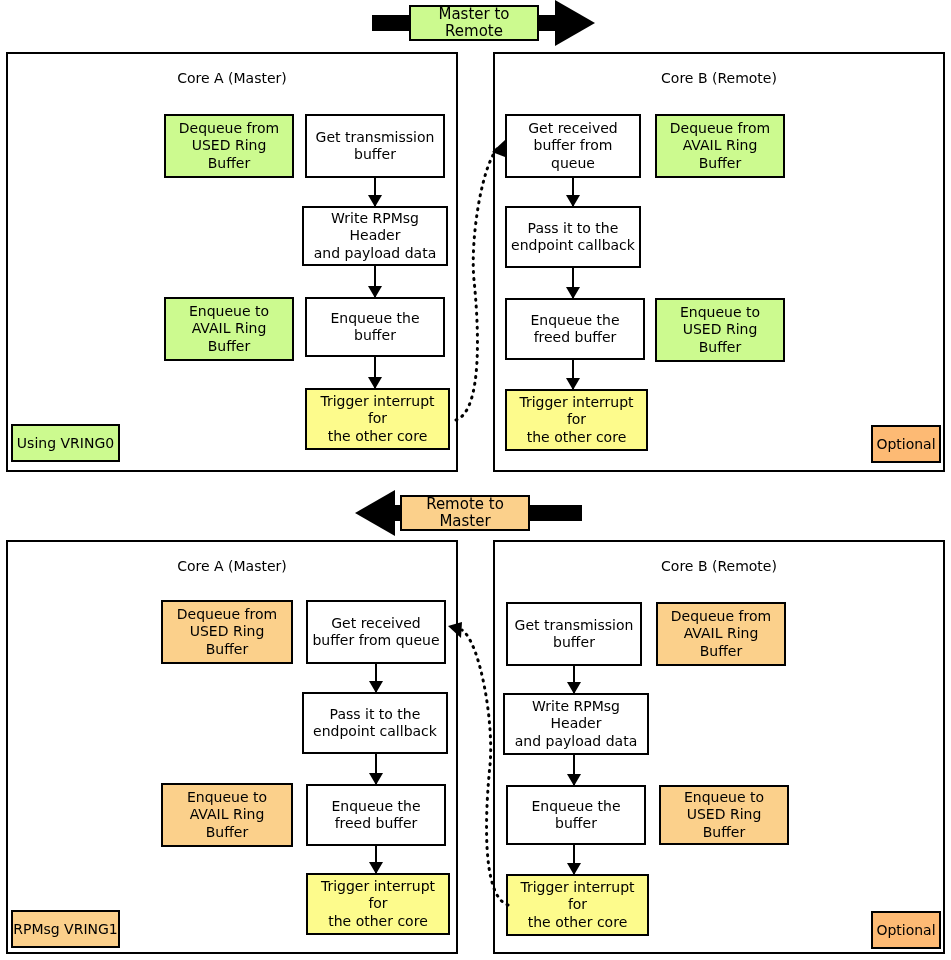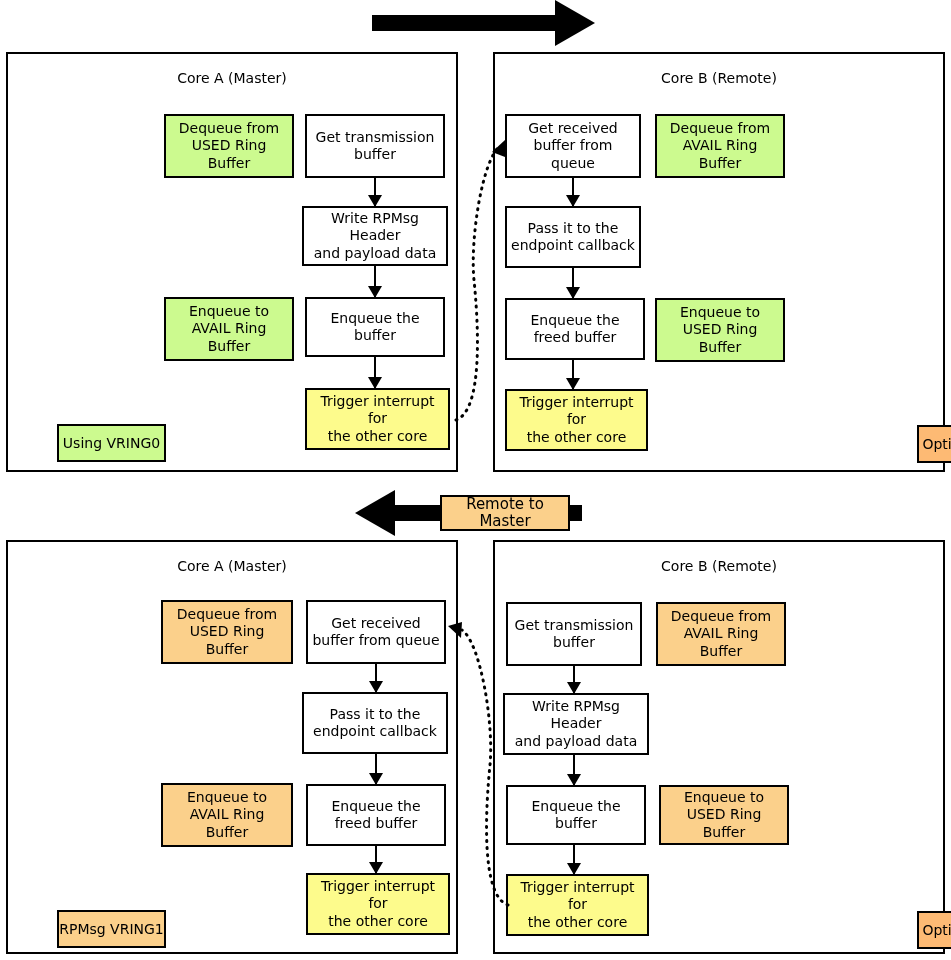--- a/index.html
+++ b/index.html
@@ -93,21 +93,20 @@
 
   .badge {
     position: absolute;
     border: 2px solid #000000;
     box-sizing: border-box;
     display: flex;
     align-items: center;
     justify-content: center;
     font-size: 14px;
     z-index: 2;
-    margin-left: 46px;
   }
   .badge.green  { background: #ccfa8f; }
   .badge.orange { background: #fbd08b; }
   .badge.yellow { background: #fdba74; }
 
   
   .vconn {
     position: absolute;
     width: 2px;
     background: #000000;
@@ -141,20 +140,21 @@
 </style>
 </head>
 <body>
 
 <div id="canvas">
 
   <div class="banner" style="left:372px; top:0px; width:230px; height:46px;">
     <div class="shaft" style="left:0px; top:15px; width:190px;"></div>
     <div class="head right" style="left:183px; top:0px;"></div>
   </div>
+  <div class="banner-label green" style="left:409px; top:5px; width:130px; height:36px; background:#ccfa8f;">Master to Remote</div>
 
   <div class="panel" style="left:6px; top:52px; width:452px; height:420px;">
     <div class="panel-title">Core A (Master)</div>
   </div>
 
   <div class="box green" style="left:164px; top:114px; width:130px; height:64px;">Dequeue from
 USED Ring Buffer</div>
   <div class="box green" style="left:164px; top:297px; width:130px; height:64px;">Enqueue to
 AVAIL Ring Buffer</div>
 
@@ -198,21 +198,21 @@
 
   <svg class="dotlink" style="left:448px; top:110px; width:70px; height:320px;" viewBox="0 0 70 320">
     <path d="M 8 310 C 36 300, 30 210, 26 170 C 22 130, 34 50, 52 36"></path>
     <polygon points="57,30 44,42 57,47"></polygon>
   </svg>
 
   <div class="banner" style="left:355px; top:490px; width:230px; height:46px;">
     <div class="shaft" style="left:37px; top:15px; width:190px;"></div>
     <div class="head left" style="left:0px; top:0px;"></div>
   </div>
-  <div class="banner-label orange" style="left:440px; top:495px; width:130px; height:36px; background:#fbd08b;">Remote to Master</div>
+  <div class="banner-label orange" style="left:400px; top:495px; width:130px; height:36px; background:#fbd08b;">Remote to Master</div>
 
   <div class="panel" style="left:6px; top:540px; width:452px; height:414px;">
     <div class="panel-title">Core A (Master)</div>
   </div>
 
   <div class="box orange" style="left:161px; top:600px; width:132px; height:64px;">Dequeue from
 USED Ring Buffer</div>
   <div class="box orange" style="left:161px; top:783px; width:132px; height:64px;">Enqueue to
 AVAIL Ring Buffer</div>
 

